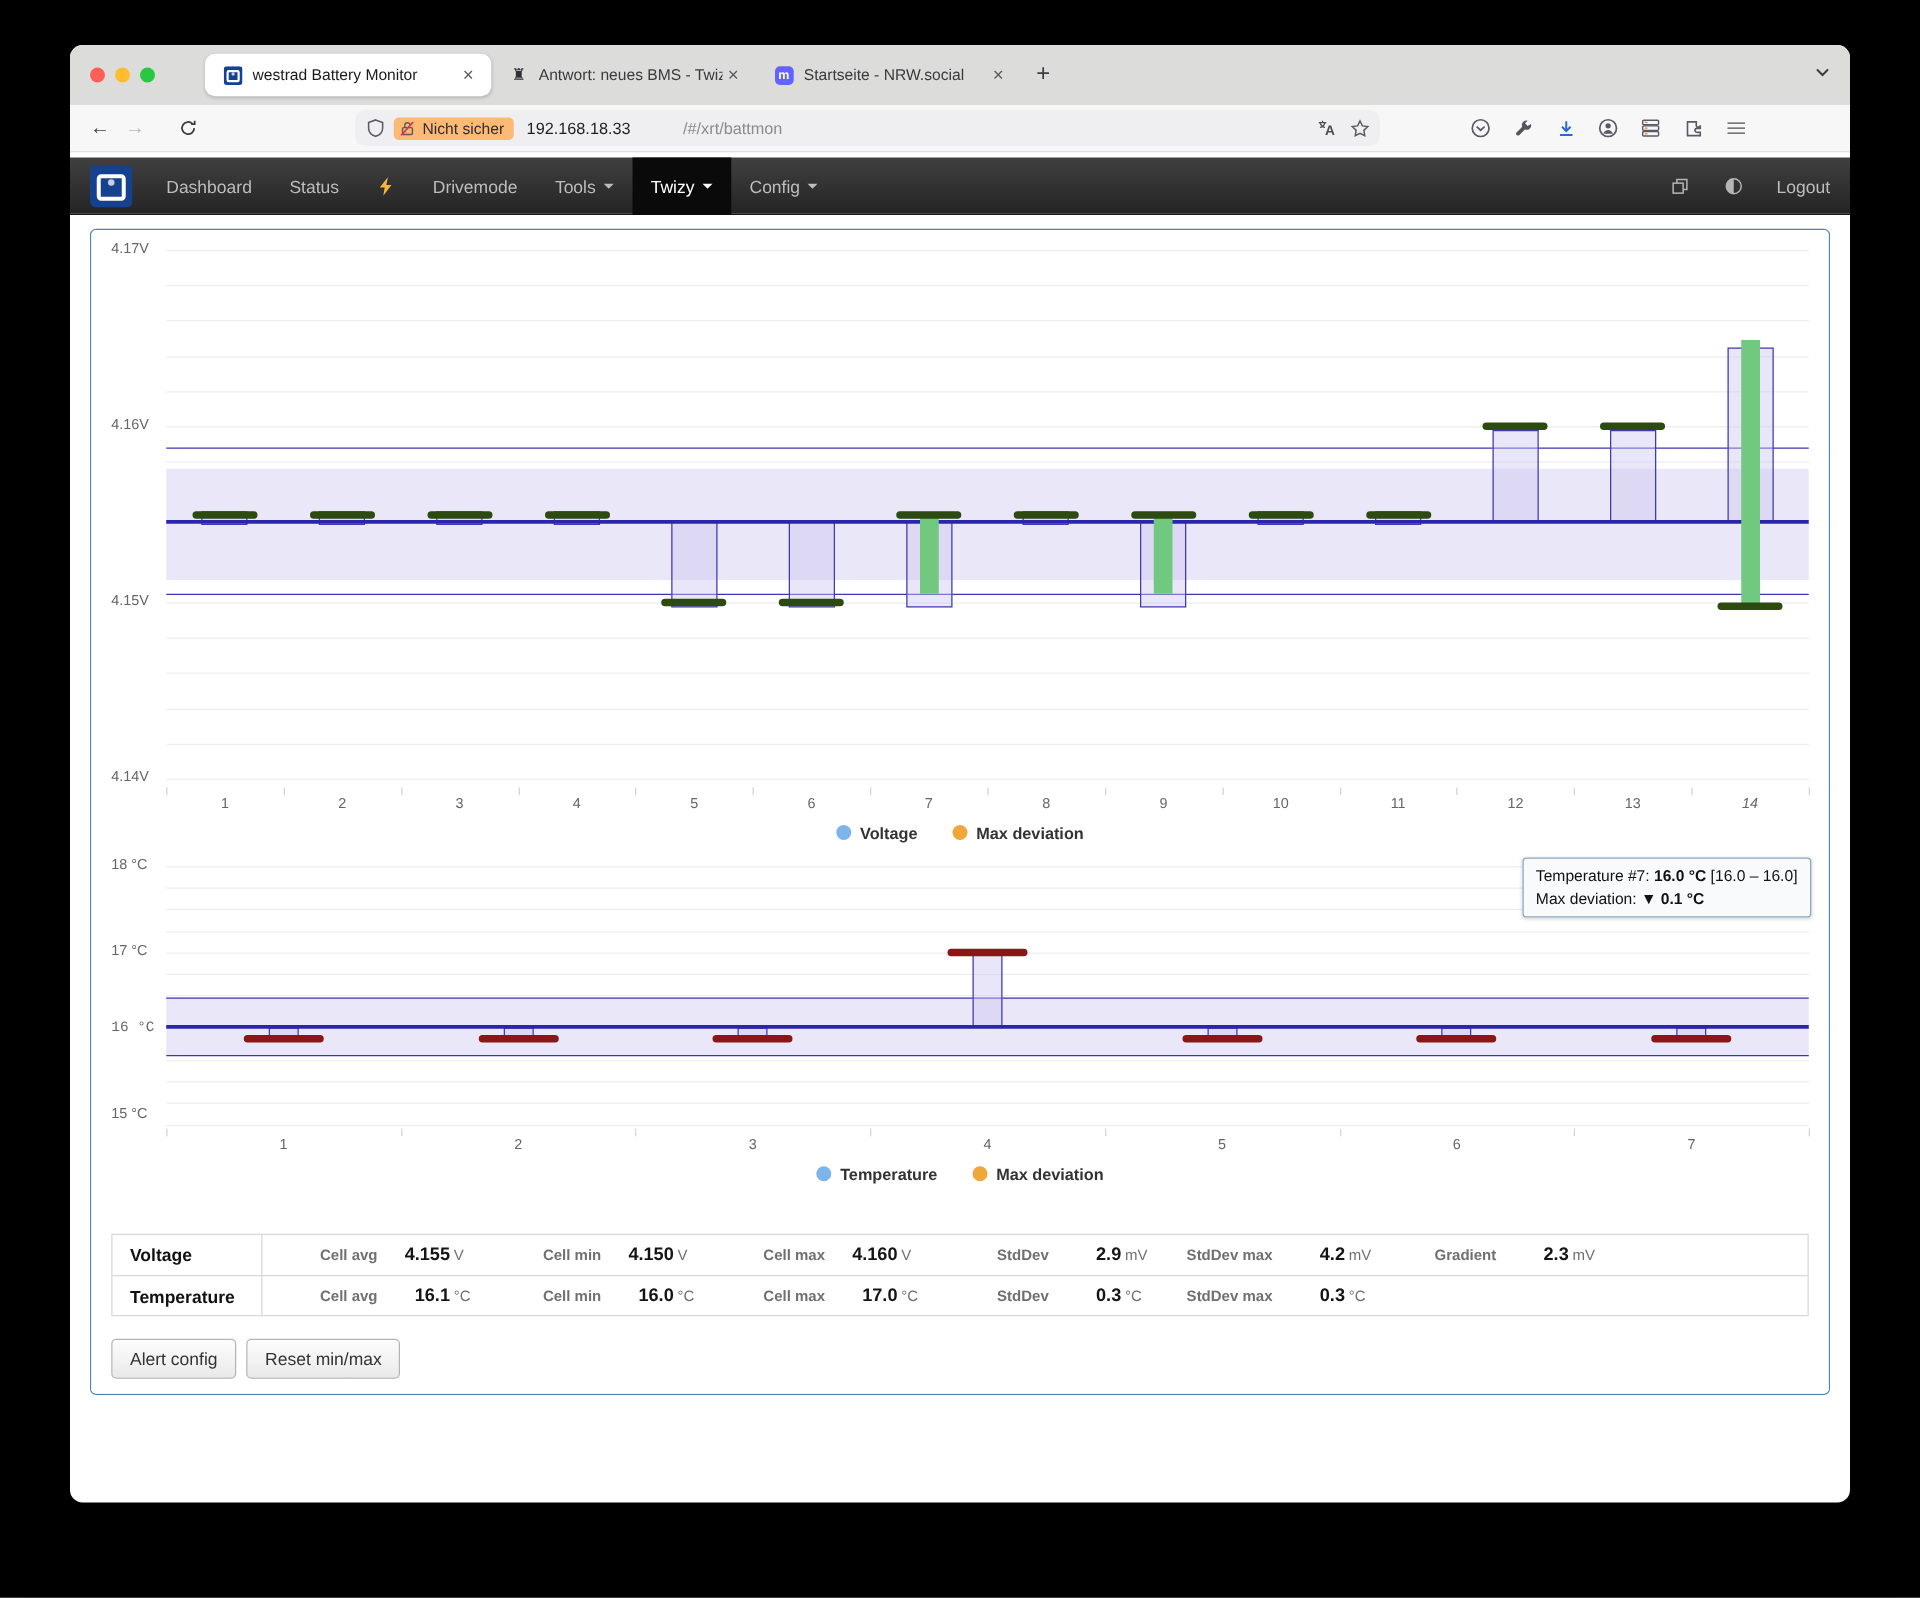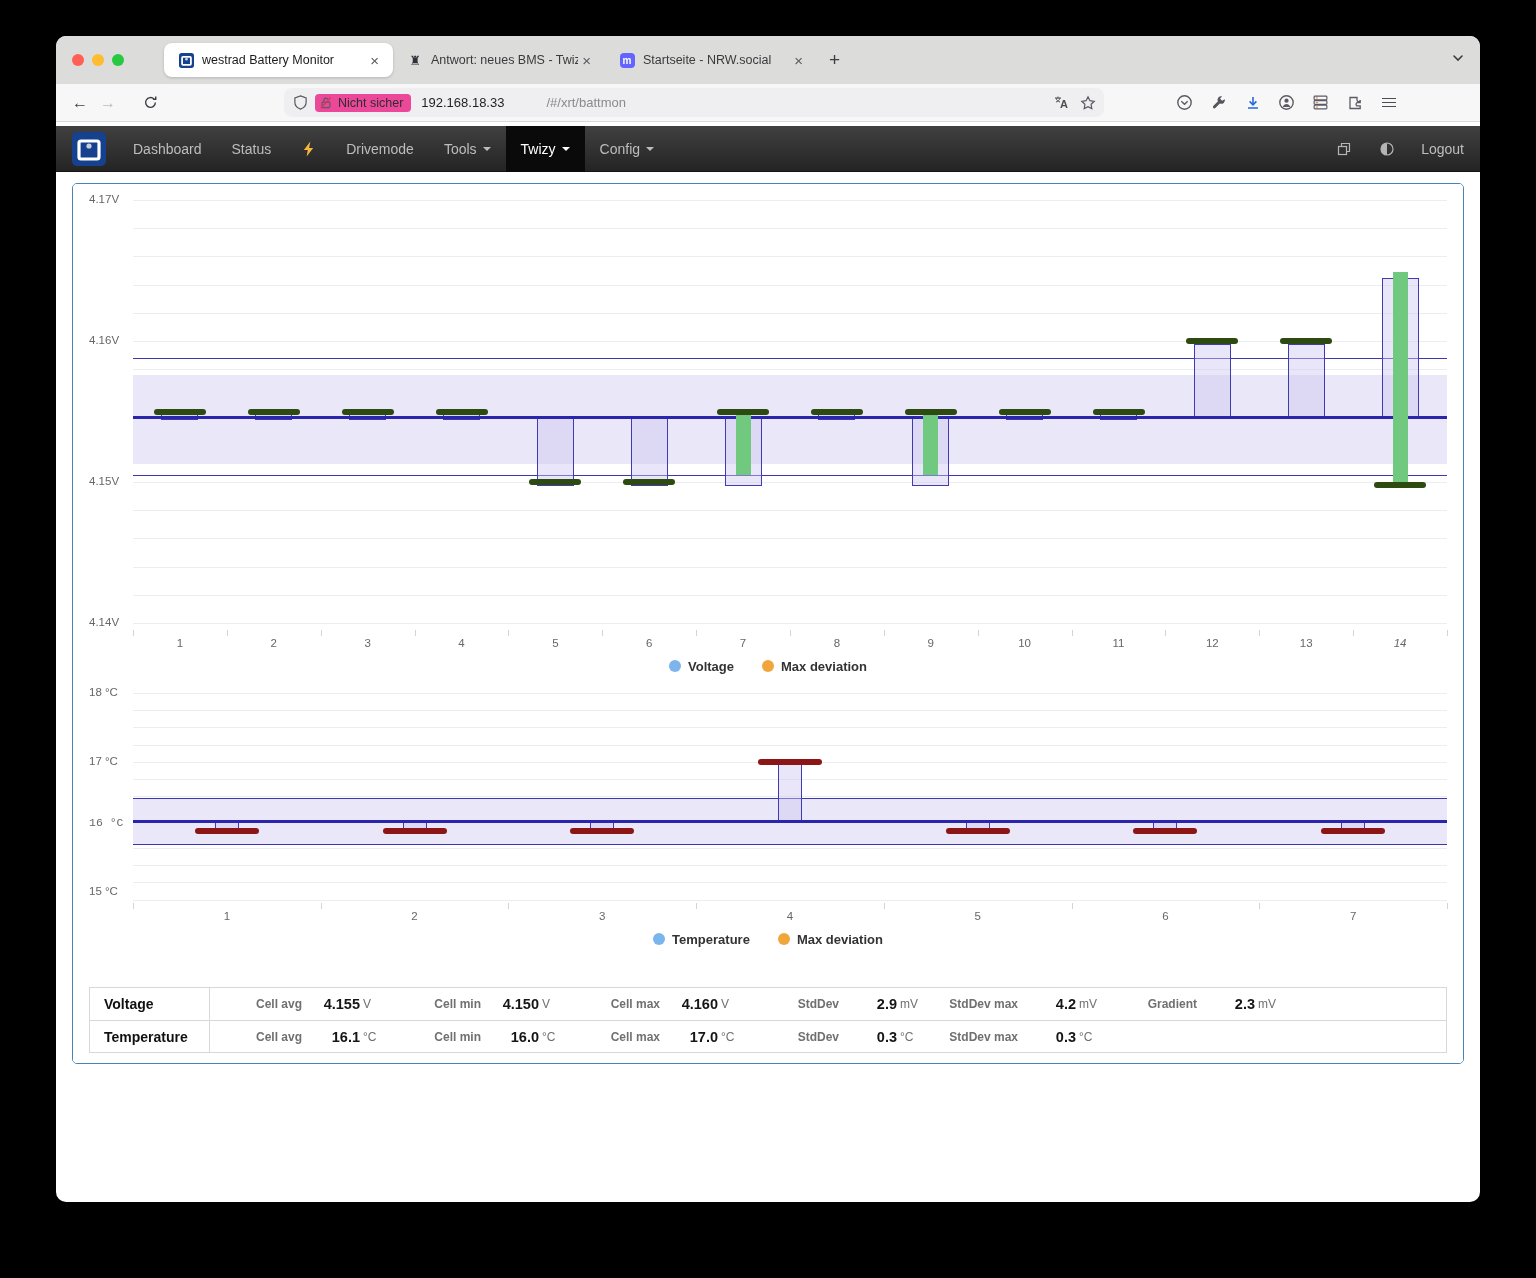--- a/index.html
+++ b/index.html
@@ -22,21 +22,21 @@
   .tab .tclose { font-size:15px; color:#5c5c60; padding:0 4px; }
   .newtab { font-size:19px; color:#3c3c43; padding:0 12px; }
   .alltabs { position:absolute; right:14px; top:14px; }
 
   
   .toolbar { height:38px; background:#f8f7f8; border-bottom:1px solid #d9d9d9; display:flex; align-items:center; padding:0 10px; }
   .navbtn { width:28px; height:26px; display:flex; align-items:center; justify-content:center; font-size:16px; color:#3c3c43; }
   .navbtn.disabled { color:#b9b9c0; }
   .urlbar { margin-left:120px; width:820px; height:29px; background:#efeef1; border-radius:8px;
             display:flex; align-items:center; padding:0 8px; }
-  .sec-chip { display:flex; align-items:flex-start; background:#ec4899; border-radius:4px; padding:2px 8px 2px 4px; margin-left:6px; }
+  .sec-chip { display:flex; align-items:flex-start; background:#fdba74; border-radius:4px; padding:2px 8px 2px 4px; margin-left:6px; }
   .sec-chip span { font-size:12.5px; color:#2e2e31; margin-left:5px; }
   .urltext { margin-left:10px; font-size:13px; color:#1f1f22; }
   .urltext .path { color:#8a8a8f;margin-left:42px; }
   .url-icons { margin-left:auto; display:flex; align-items:center; gap:10px; }
   .tb-icons { display:flex; align-items:center; gap:17px; margin-left:72px; }
   .icon16 { width:17px; height:17px; display:flex; align-items:center; justify-content:center; }
   .hamb div { width:14px; height:1.6px; background:#4c4c52; margin:2.4px 0; }
 
   
   .gap { height:4px; background:#fff; }
@@ -385,20 +385,24 @@
               <span class="dot" style="background: rgb(124, 181, 236);"></span>
               <span>Voltage</span>
             </span>
             <span class="entry">
               <span class="dot" style="background: rgb(240, 166, 58);"></span>
               <span>Max deviation</span>
             </span>
           </div>
 
         <div class="chart" id="tchart" style="height:241px; margin-top:8px">
+          <div class="tooltip">
+            <div><span>Temperature #7: </span><b>16.0 °C</b><span> [16.0 – 16.0]</span></div>
+            <div><span>Max deviation: </span><b>▼ 0.1 °C</b></div>
+          </div>
         <div class="plot" style="height: 217px;">
               <div class="gridline" style="top: 213.6px;"></div>
               <div class="gridline" style="top: 196.3px;"></div>
               <div class="gridline" style="top: 179.1px;"></div>
               <div class="gridline" style="top: 161.9px;"></div>
               <div class="gridline" style="top: 144.7px;"></div>
               <div class="gridline" style="top: 127.4px;"></div>
               <div class="gridline" style="top: 110.2px;"></div>
               <div class="gridline" style="top: 93px;"></div>
               <div class="gridline" style="top: 75.8px;"></div>
@@ -513,16 +517,20 @@
                 <span class="mu">°C</span>
               </div>
               <div class="metric">
                 <span class="mn">StdDev max</span>
                 <span class="mv">0.3</span>
                 <span class="mu">°C</span>
               </div>
             </div>
           </div>
 
+        <div class="actions" id="actions">
+            <button class="btn">Alert config</button>
+            <button class="btn">Reset min/max</button>
+          </div>
       </div>
     </div>
   </div>
 </div>
 
 </body></html>

